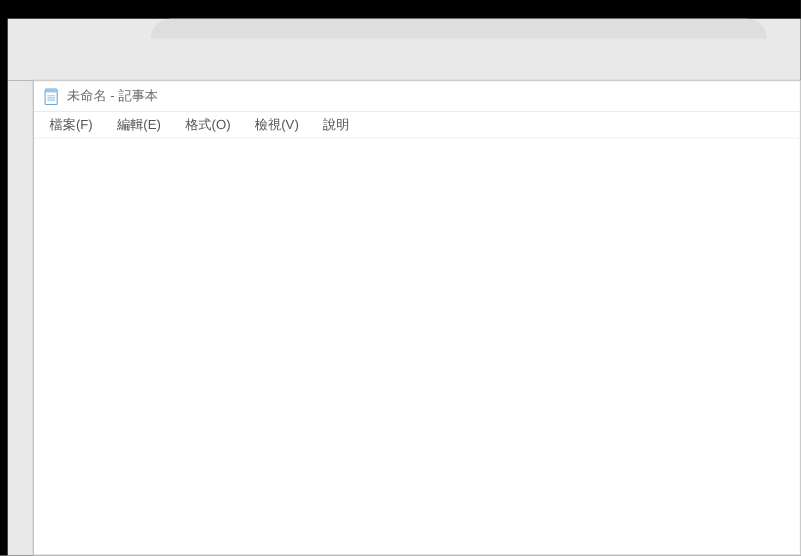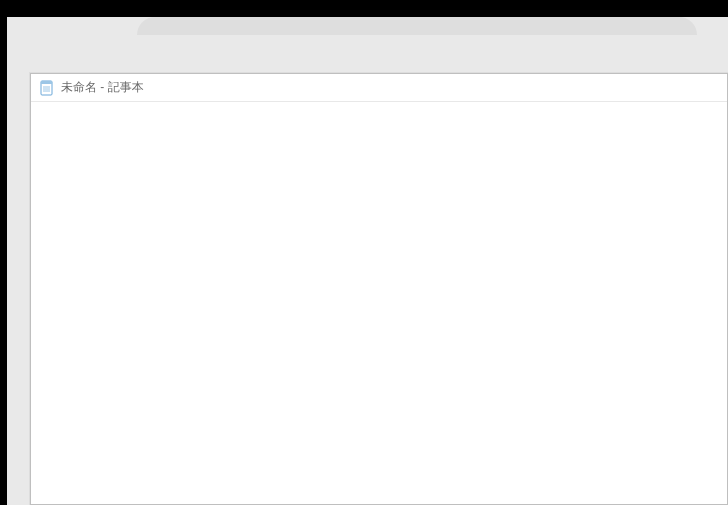--- a/index.html
+++ b/index.html
@@ -190,14 +190,21 @@
       <svg width="16" height="16" viewBox="0 0 16 16">
         <rect x="2" y="1" width="11" height="14" rx="1" fill="#fff" stroke="#6aa7d8" stroke-width="1"></rect>
         <rect x="2" y="1" width="11" height="3" fill="#9cc6e6"></rect>
         <line x1="4" y1="7" x2="11" y2="7" stroke="#9cc6e6" stroke-width="1"></line>
         <line x1="4" y1="9" x2="11" y2="9" stroke="#9cc6e6" stroke-width="1"></line>
         <line x1="4" y1="11" x2="11" y2="11" stroke="#9cc6e6" stroke-width="1"></line>
       </svg>
     </span>
     <span class="np-title">未命名 - 記事本</span>
   </div>
+  <div class="np-menubar">
+    <span class="np-menuitem">檔案(F)</span>
+    <span class="np-menuitem">編輯(E)</span>
+    <span class="np-menuitem">格式(O)</span>
+    <span class="np-menuitem">檢視(V)</span>
+    <span class="np-menuitem">說明</span>
+  </div>
   <div class="np-content"></div>
 </div>
 
 </body></html>

